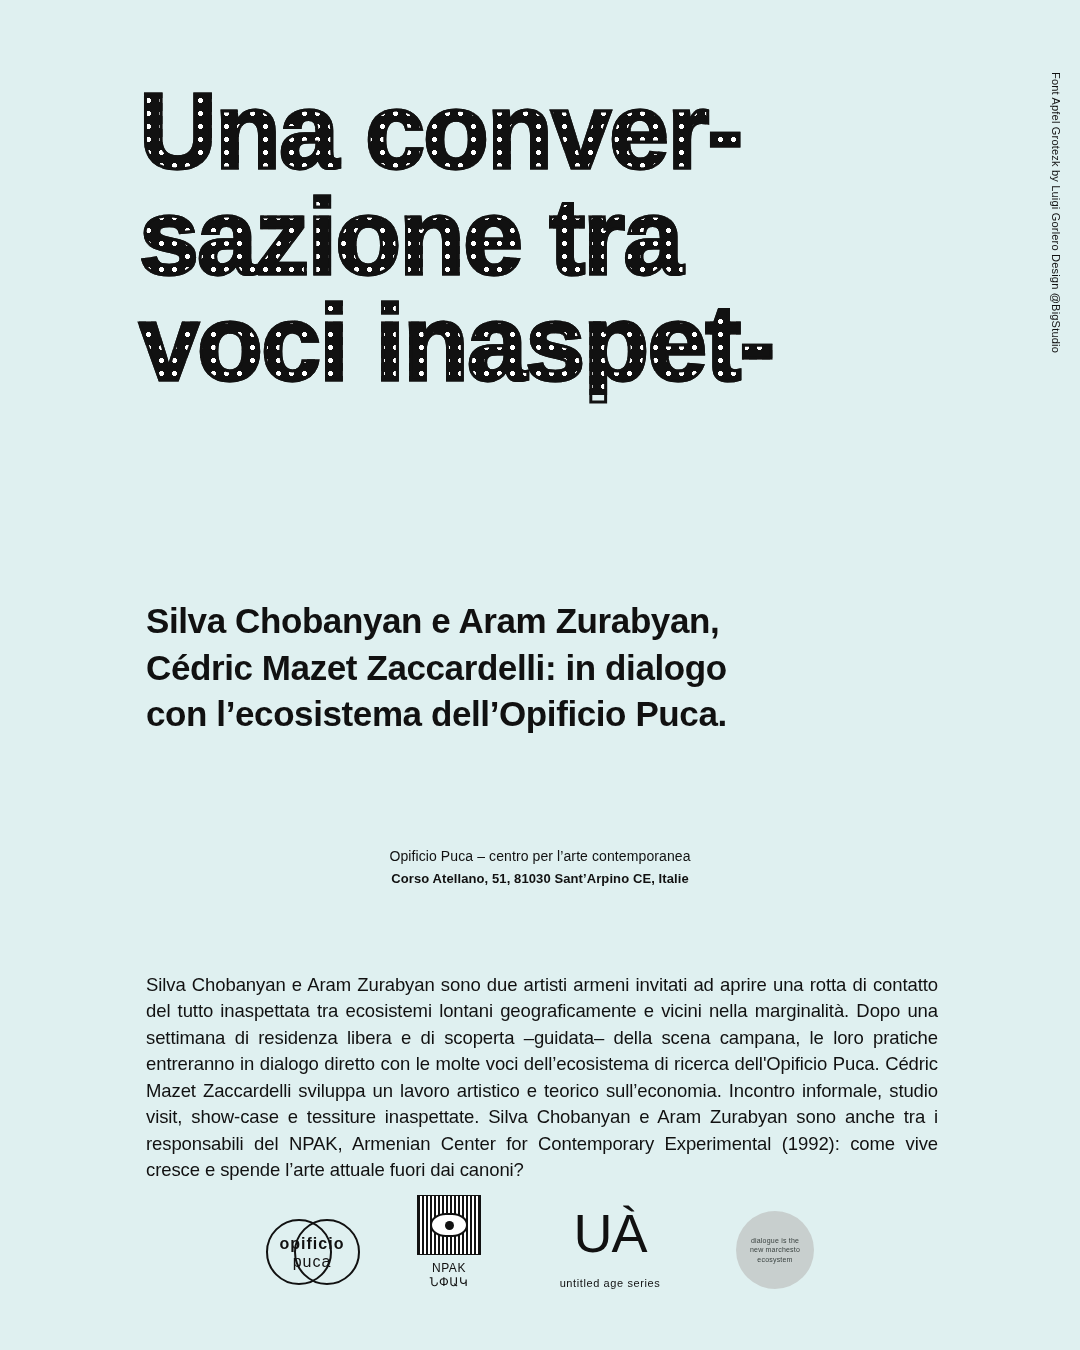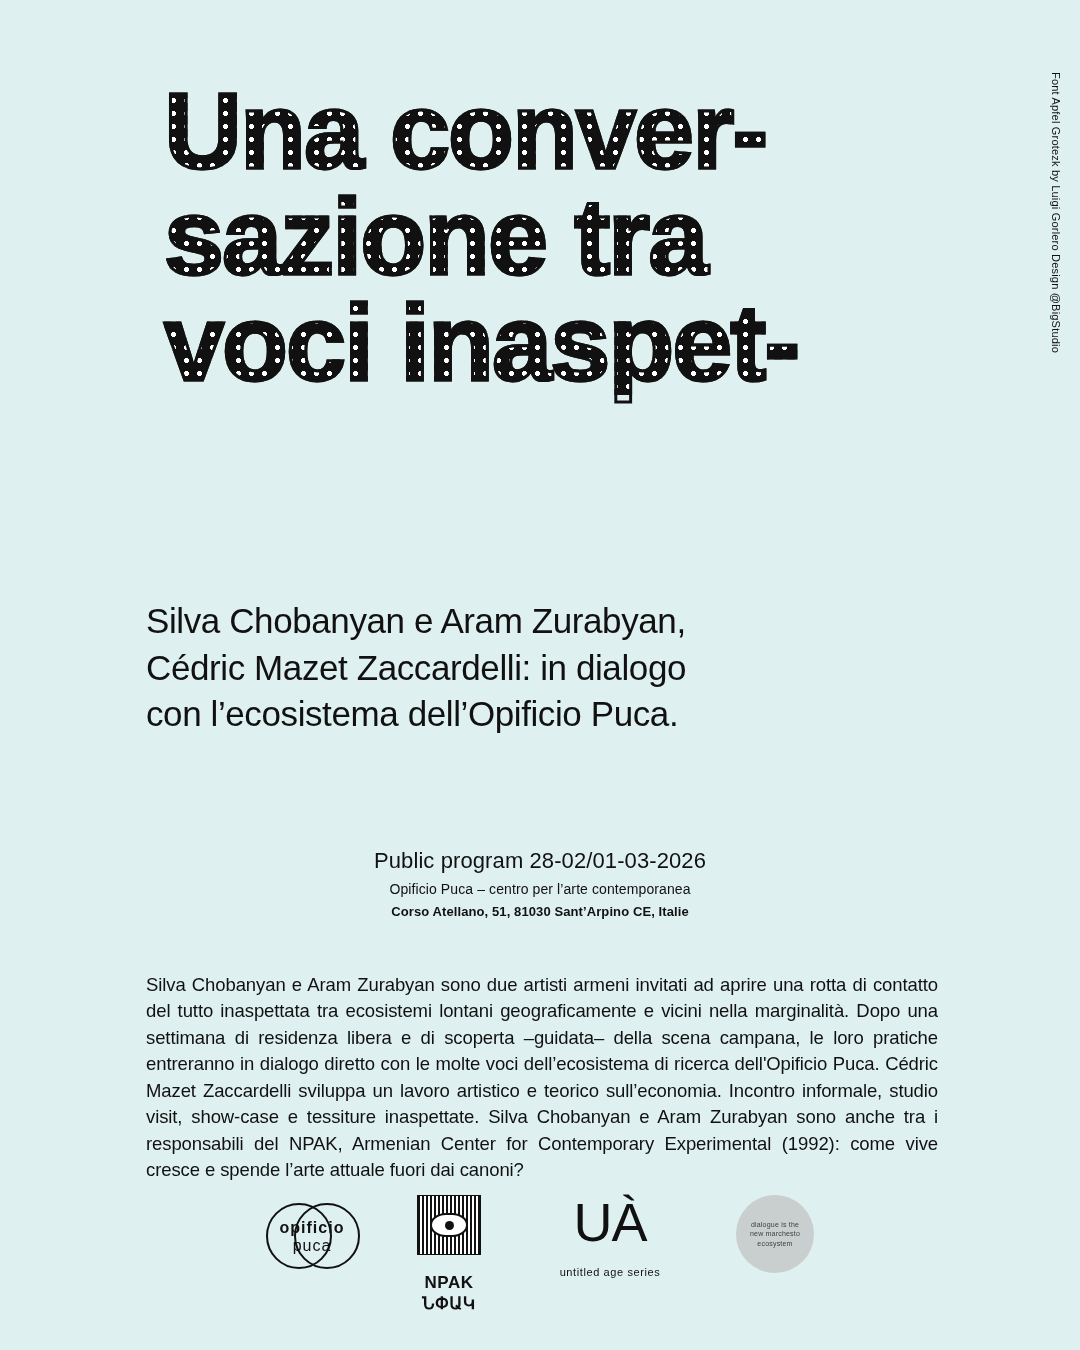--- a/index.html
+++ b/index.html
@@ -33,21 +33,21 @@
     font-size: 11px;
     letter-spacing: 0.2px;
     color: #111;
     font-weight: 500;
     white-space: nowrap;
   }
 
   
   .headline {
     position: absolute;
-    left: 164px;
+    left: 139px;
     top: 78px;
     width: 800px;
     font-family: "Liberation Sans", sans-serif;
     font-weight: 700;
     font-size: 108px;
     line-height: 0.98;
     letter-spacing: -2px;
     color: transparent;
     -webkit-text-stroke: 3px #111111;
     background-image:
@@ -60,21 +60,21 @@
   }
   .headline .ln { display: block; white-space: nowrap; }
 
   
   .subtitle {
     position: absolute;
     left: 146px;
     top: 598px;
     width: 820px;
     font-size: 35px;
-    font-weight: 400;
+    font-weight: 700;
     line-height: 1.33;
     letter-spacing: -0.4px;
   }
   .subtitle .ln { display: block; }
 
   
   .event {
     position: absolute;
     left: 0;
     top: 848px;
@@ -112,21 +112,21 @@
   }
 
   
   .logos {
     position: absolute;
     left: 0;
     top: 1195px;
     width: 1080px;
     display: flex;
     justify-content: center;
-    align-items: flex-start;
+    align-items: flex-end;
     gap: 56px;
   }
   .logo { display: flex; flex-direction: column; align-items: center; }
 
   
   .logo-opificio {
     width: 92px; height: 78px;
     position: relative;
   }
   .logo-opificio .ring {
@@ -160,22 +160,22 @@
     width: 34px; height: 20px;
     background: #fff;
     border: 2px solid #111;
     border-radius: 50%/60%;
     display: flex; align-items: center; justify-content: center;
   }
   .logo-npak .pupil {
     width: 9px; height: 9px; background: #111; border-radius: 50%;
   }
   .logo-npak .cap {
-    text-align: center; font-size: 17px; font-weight: 700;
-    letter-spacing: 0.5px; margin-top: 18px;
+    text-align: center; font-size: 12px; font-weight: 400;
+    letter-spacing: 0.5px; margin-top: 6px;
   }
 
   
   .logo-ua { width: 140px; text-align: center; }
   .logo-ua .mark {
     font-size: 54px; font-weight: 400; line-height: 1; letter-spacing: -1px;
   }
   .logo-ua .cap { font-size: 11px; letter-spacing: 0.6px; margin-top: 17px; }
 
   
@@ -203,21 +203,20 @@
     <span class="ln">voci inaspet-</span>
   </div>
 
   <div class="subtitle">
     <span class="ln">Silva Chobanyan e Aram Zurabyan,</span>
     <span class="ln">Cédric Mazet Zaccardelli: in dialogo</span>
     <span class="ln">con l’ecosistema dell’Opificio Puca.</span>
   </div>
 
   <div class="event">
-    <div class="l1">Public program 28-02/01-03-2026</div>
     <div class="l2">Opificio Puca – centro per l’arte contemporanea</div>
     <div class="l3">Corso Atellano, 51, 81030 Sant’Arpino CE, Italie</div>
   </div>
 
   <div class="body-copy">Silva Chobanyan e Aram Zurabyan sono due artisti armeni invitati ad aprire una rotta di contatto del tutto inaspettata tra ecosistemi lontani geograficamente e vicini nella marginalità. Dopo una settimana di residenza libera e di scoperta –guidata– della scena campana, le loro pratiche entreranno in dialogo diretto con le molte voci dell’ecosistema di ricerca dell'Opificio Puca. Cédric Mazet Zaccardelli sviluppa un lavoro artistico e teorico sull’economia. Incontro informale, studio visit, show-case e tessiture inaspettate. Silva Chobanyan e Aram Zurabyan sono anche tra i responsabili del NPAK, Armenian Center for Contemporary Experimental (1992): come vive cresce e spende l’arte attuale fuori dai canoni?</div>
 
   <div class="logos">
 
     <div class="logo">
       <div class="logo-opificio">

